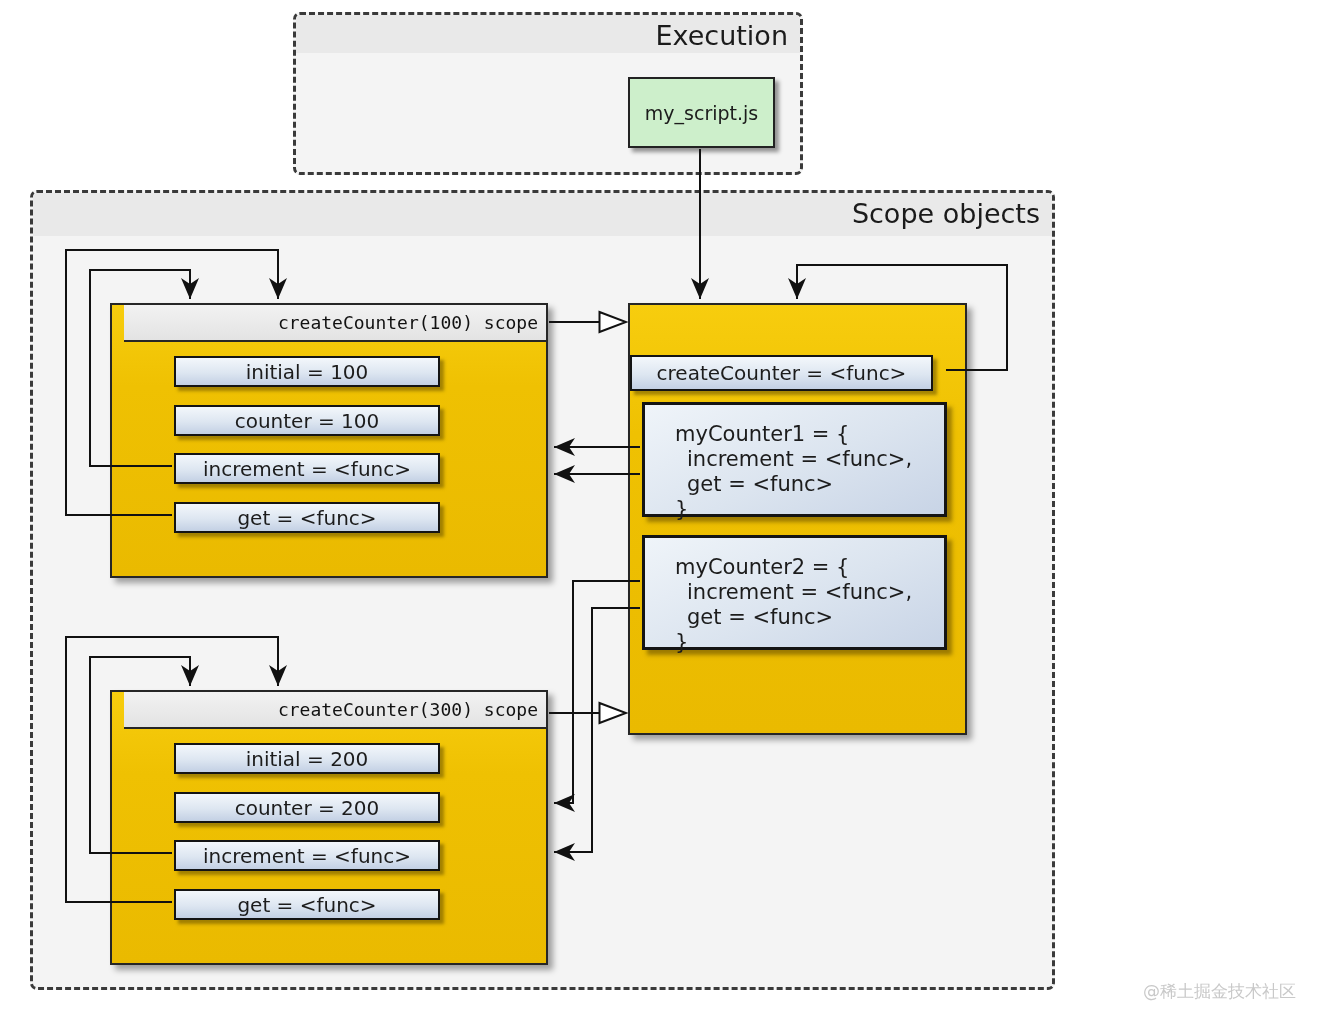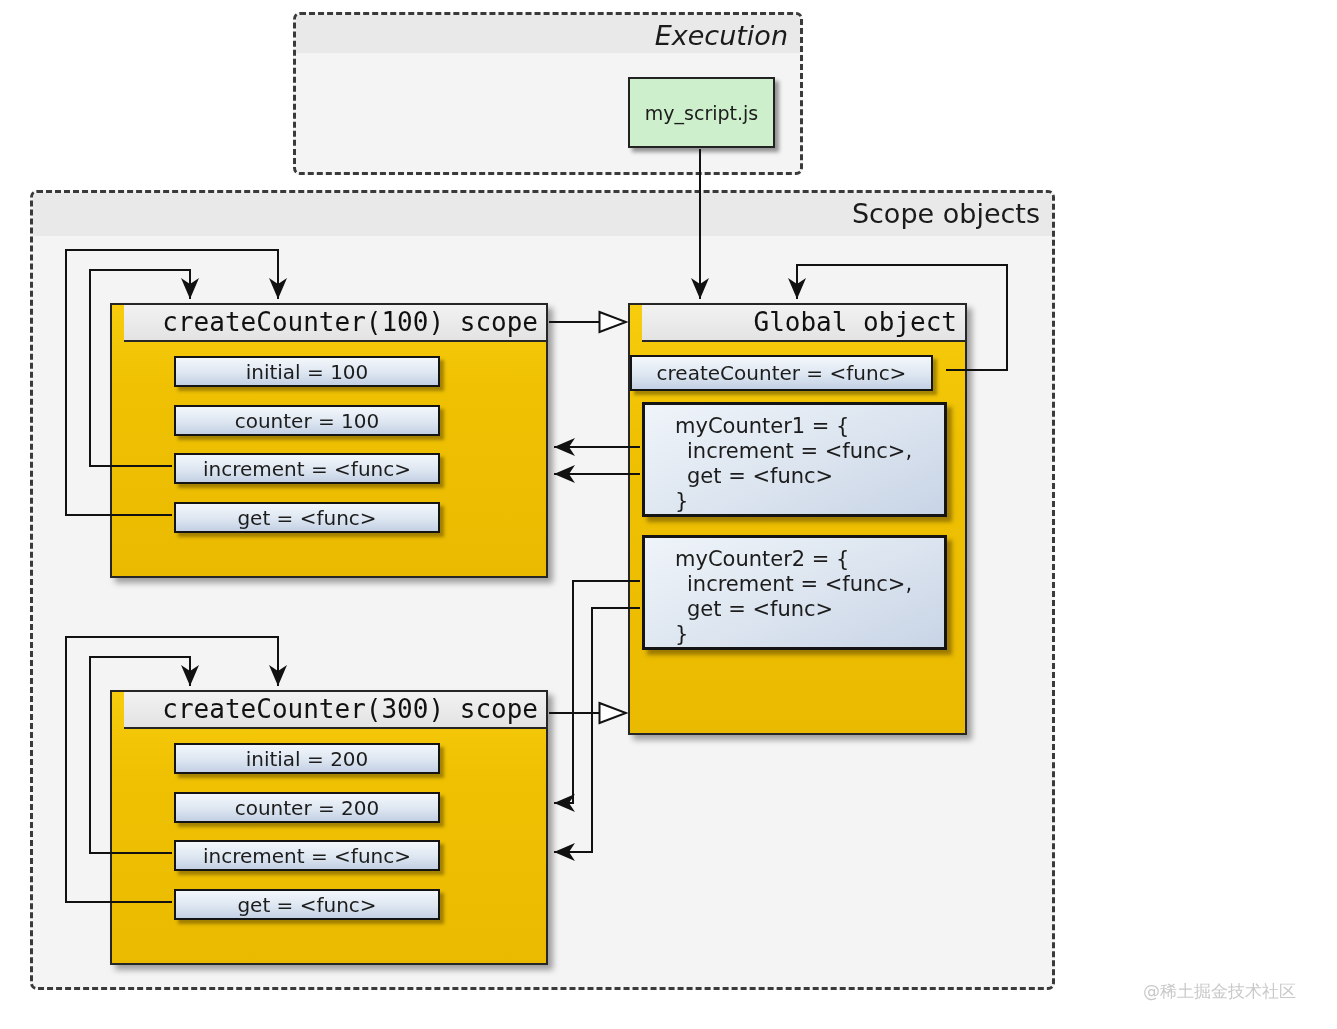--- a/index.html
+++ b/index.html
@@ -20,40 +20,40 @@
   
   .obj-frame {
     position:absolute; border:2px solid #262626; box-sizing:border-box;
     background:linear-gradient(180deg,#f7cd0e 0%,#efc102 30%,#eaba00 100%);
     box-shadow:5px 5px 6px rgba(0,0,0,0.35);
   }
   .obj-header {
     position:absolute; top:0; left:12px; right:0; height:37px;
     background:linear-gradient(180deg,#f2f2f2,#e3e3e3);
     border-bottom:2px solid #262626; box-sizing:border-box;
-    font-family:"DejaVu Sans Mono", monospace; font-size:26px; color:#111;
+    font-family:"DejaVu Sans Mono", monospace; font-size:18px; color:#111;
     text-align:right; padding-right:8px; line-height:35px; white-space:nowrap;
   }
   
   .field {
     position:absolute; height:31px; border:2px solid #141414; box-sizing:border-box;
     background:linear-gradient(180deg,#f3f7fb 0%,#dde6f1 55%,#c3d0e4 100%);
     box-shadow:4px 4px 3px rgba(90,70,0,0.5);
     display:flex; align-items:center; justify-content:center;
     font-size:20px; color:#1c1c1c; white-space:nowrap;
   }
   .scope-field { left:62px; width:266px; }
   .global-field { left:0; width:303px; height:36px; }
   
   .obj-box {
     position:absolute; left:12px; width:305px; height:115px;
     border:3px solid #141414; box-sizing:border-box;
     background:linear-gradient(155deg,#eff4f9 0%,#dbe4ef 55%,#c8d4e6 100%);
     box-shadow:5px 5px 4px rgba(80,60,0,0.5);
-    padding-top:9px; font-size:21px; color:#1c1c1c;
+    padding-top:17px; font-size:21px; color:#1c1c1c;
   }
   .mc-line { padding-left:30px; line-height:25px; white-space:nowrap; }
   .mc-line.inner { padding-left:42px; }
   
   .script-box {
     position:absolute; left:628px; top:77px; width:147px; height:71px;
     border:2px solid #222; box-sizing:border-box; background:#cdefcb;
     box-shadow:4px 4px 4px rgba(0,0,0,0.4);
     display:flex; align-items:center; justify-content:center;
     font-size:19px; color:#1c1c1c;
@@ -64,41 +64,40 @@
     position:absolute; left:1143px; top:980px; font-size:17px; color:#c9c9c9;
     white-space:nowrap;
   }
 </style>
 </head>
 <body>
 
 <div class="canvas">
 
   <div class="dashed-box" style="left:293px; top:12px; width:510px; height:163px;">
-    <div class="dashed-header" style="height:38px;font-style:italic;">Execution</div>
+    <div class="dashed-header" style="height:38px;">Execution</div>
   </div>
 
   <div class="script-box">
     <span>my_script.js</span>
   </div>
 
   <div class="dashed-box" style="left:30px; top:190px; width:1025px; height:800px;">
     <div class="dashed-header" style="height:43px;">Scope objects</div>
   </div>
 
   <div class="obj-frame" style="left:110px; top:303px; width:438px; height:275px;">
     <div class="obj-header">createCounter(100) scope</div>
     <div class="field scope-field" style="top:51px;">initial = 100</div>
     <div class="field scope-field" style="top:100px;">counter = 100</div>
     <div class="field scope-field" style="top:148px;">increment = &lt;func&gt;</div>
     <div class="field scope-field" style="top:197px;">get = &lt;func&gt;</div>
   </div>
 
   <div class="obj-frame" style="left:628px; top:303px; width:339px; height:432px;">
-    <div class="obj-header">Global object</div>
     <div class="field global-field" style="top:50px;">createCounter = &lt;func&gt;</div>
     <div class="obj-box" style="top:97px;">
       <div class="mc-line">myCounter1 = {</div>
       <div class="mc-line inner">increment = &lt;func&gt;,</div>
       <div class="mc-line inner">get = &lt;func&gt;</div>
       <div class="mc-line">}</div>
     </div>
     <div class="obj-box" style="top:230px;">
       <div class="mc-line">myCounter2 = {</div>
       <div class="mc-line inner">increment = &lt;func&gt;,</div>

